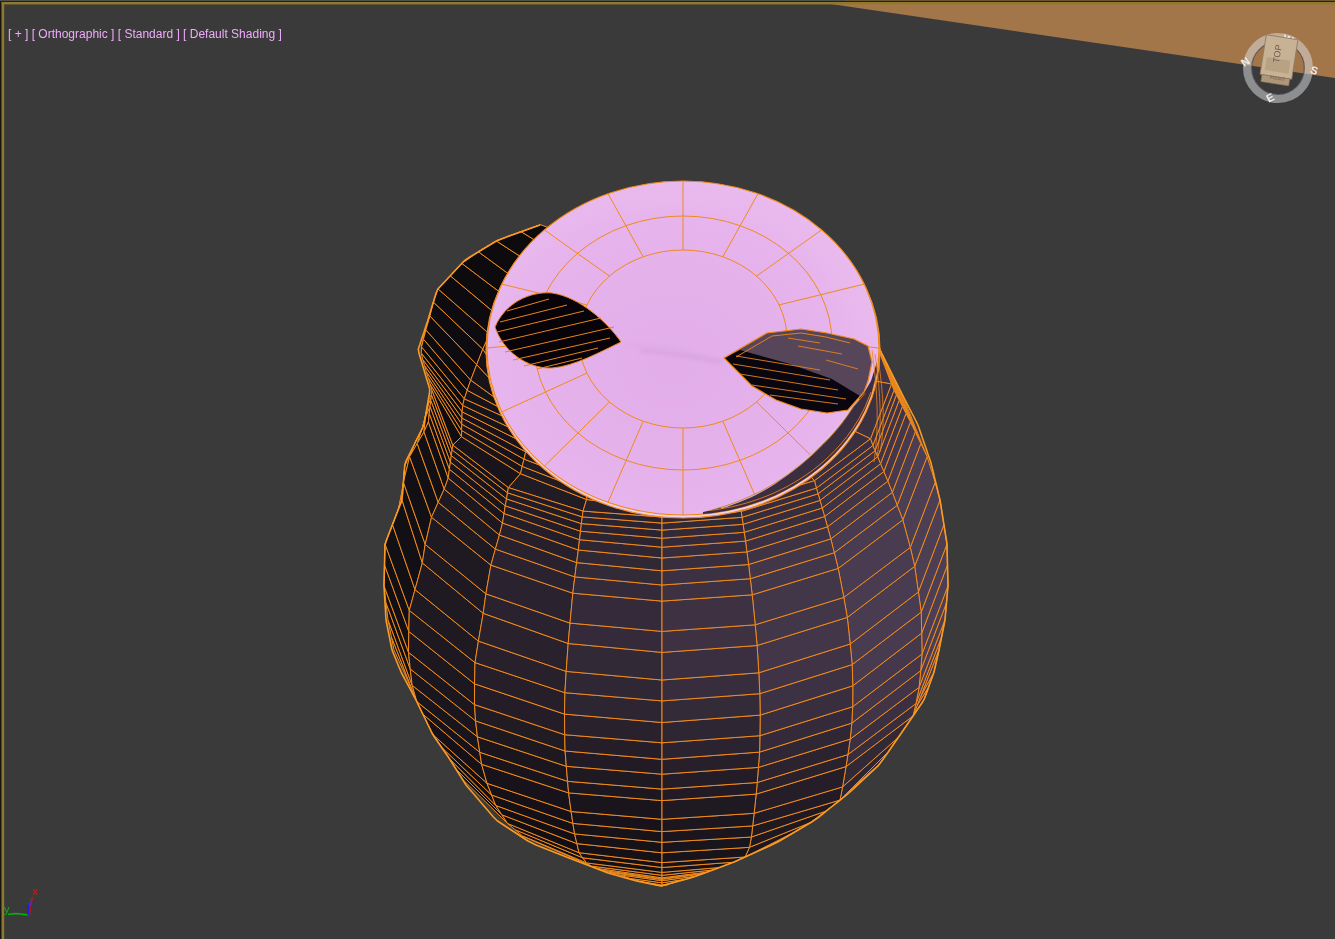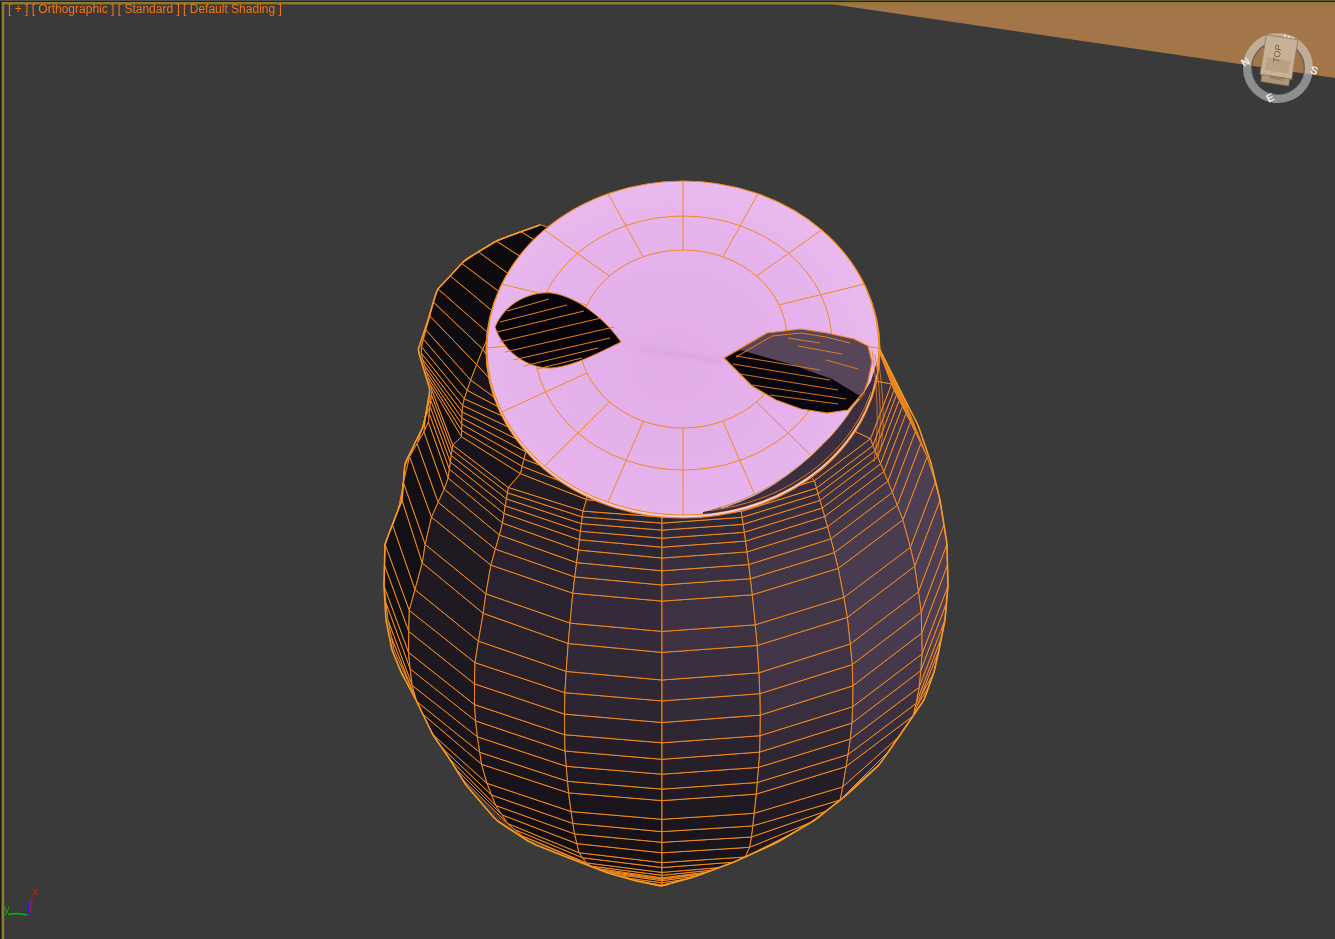--- a/index.html
+++ b/index.html
@@ -1,14 +1,14 @@
 <!DOCTYPE html>
 <html><head><meta charset="utf-8"><style>
 html,body{margin:0;padding:0;background:#3a3a3a;width:1335px;height:939px;overflow:hidden}
-#t{position:absolute;left:8px;top:2px;font:12px "Liberation Sans",sans-serif;color:#f97316}
+#t{position:absolute;left:8px;top:27px;font:12px "Liberation Sans",sans-serif;color:#f0abfc}
 </style></head><body>
 <svg xmlns="http://www.w3.org/2000/svg" width="1335" height="939" viewBox="0 0 1335 939">
     <rect width="1335" height="939" fill="#3a3a3a"></rect>
     <polygon points="831,4 1335,78 1335,4" fill="#a3764a"></polygon>
     <rect x="0" y="0" width="845" height="1" fill="#4f4f4f"></rect>
     <rect x="845" y="0" width="490" height="1" fill="#6b5434"></rect>
     <rect x="0" y="1" width="1335" height="1" fill="#232323"></rect>
     <rect x="0" y="2" width="1335" height="2.4" fill="#8e7a2b"></rect>
     <rect x="0" y="2" width="1.6" height="937" fill="#151515"></rect>
     <rect x="1.6" y="2" width="2.6" height="937" fill="#8e7a2b"></rect>

